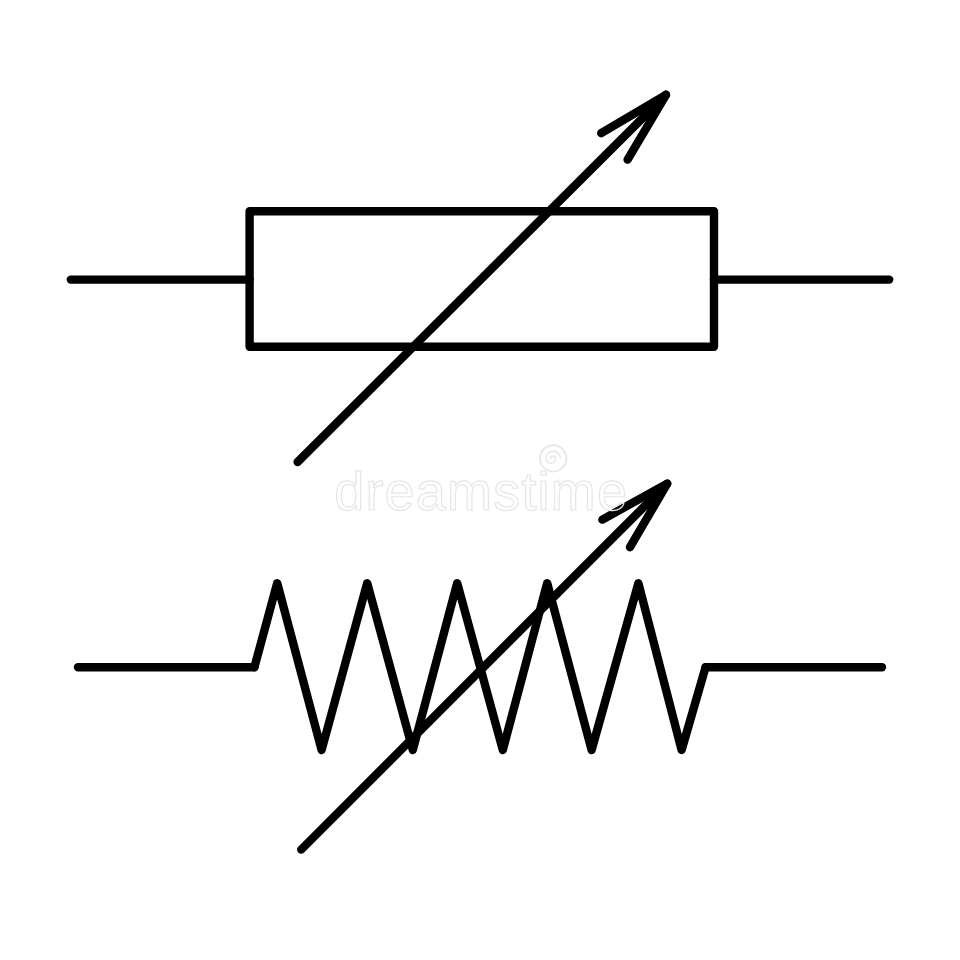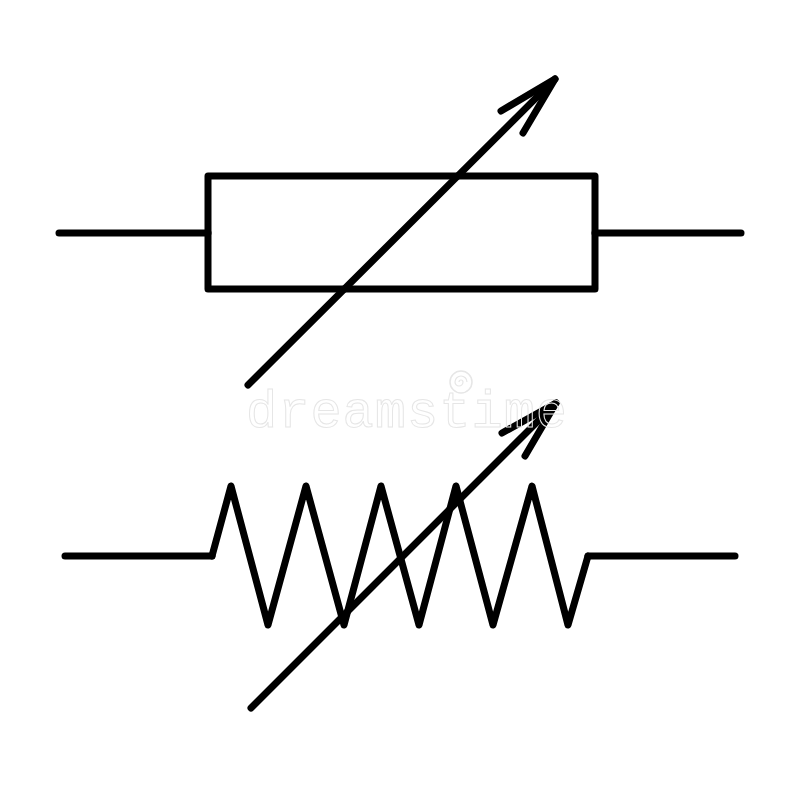--- a/index.html
+++ b/index.html
@@ -27,22 +27,22 @@
       stroke-width: 7;
       stroke-linecap: round;
       stroke-linejoin: round;
     }
     .watermark-text {
       position: absolute;
       left: 246px;
       top: 384px;
       width: 310px;
       text-align: center;
-      font-family: Liberation Mono, monospace;
-      font-size: 52px;
+      font-family: Liberation Sans, sans-serif;
+      font-size: 45px;
       letter-spacing: 1px;
       color: transparent;
       -webkit-text-stroke: 1px #e6e6e6;
       pointer-events: none;
       user-select: none;
     }
     .watermark-logo {
       position: absolute;
       left: 448px;
       top: 369px;

